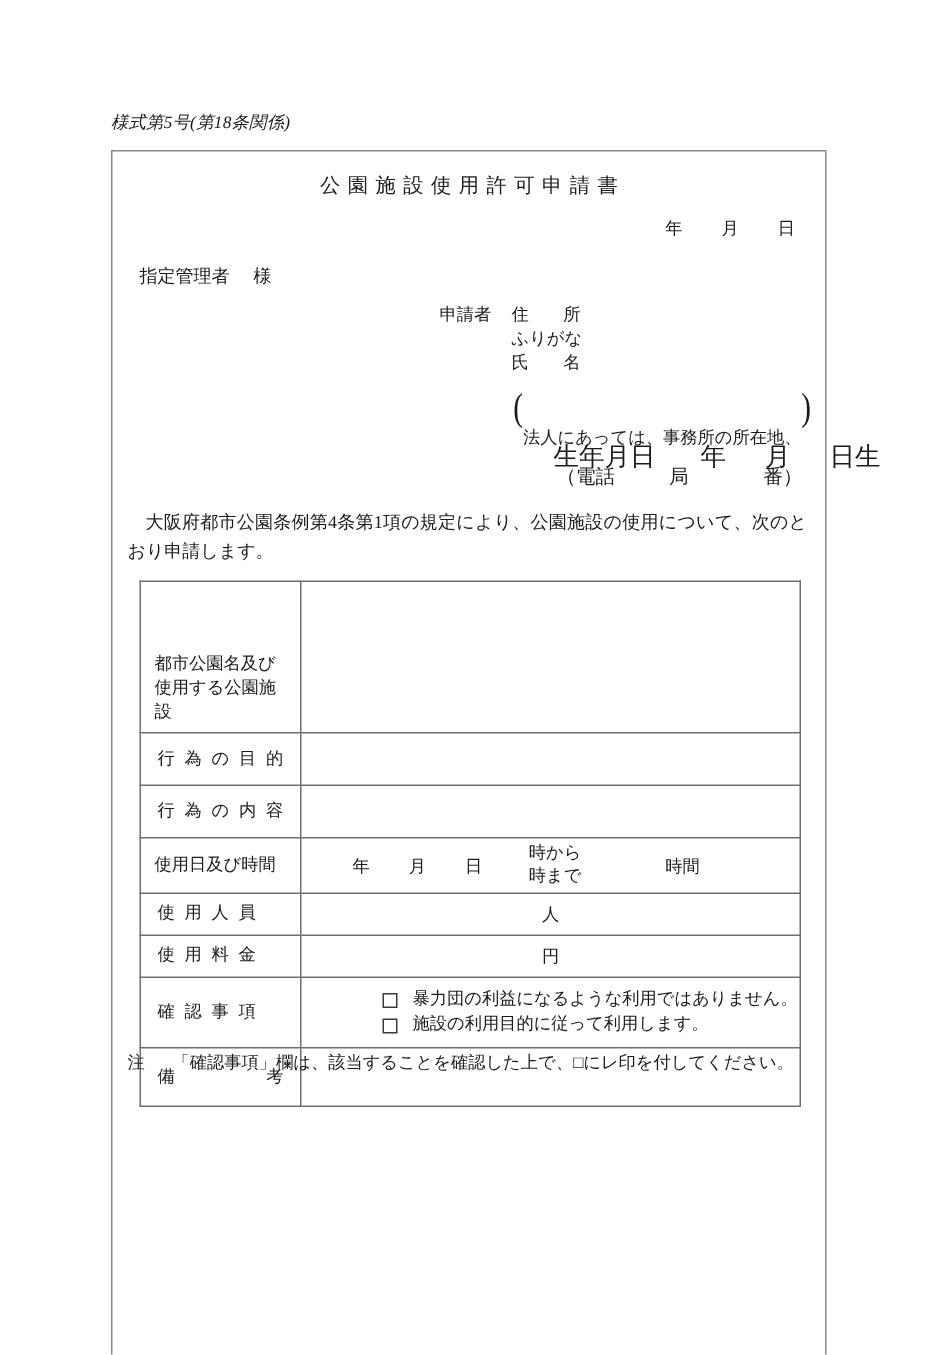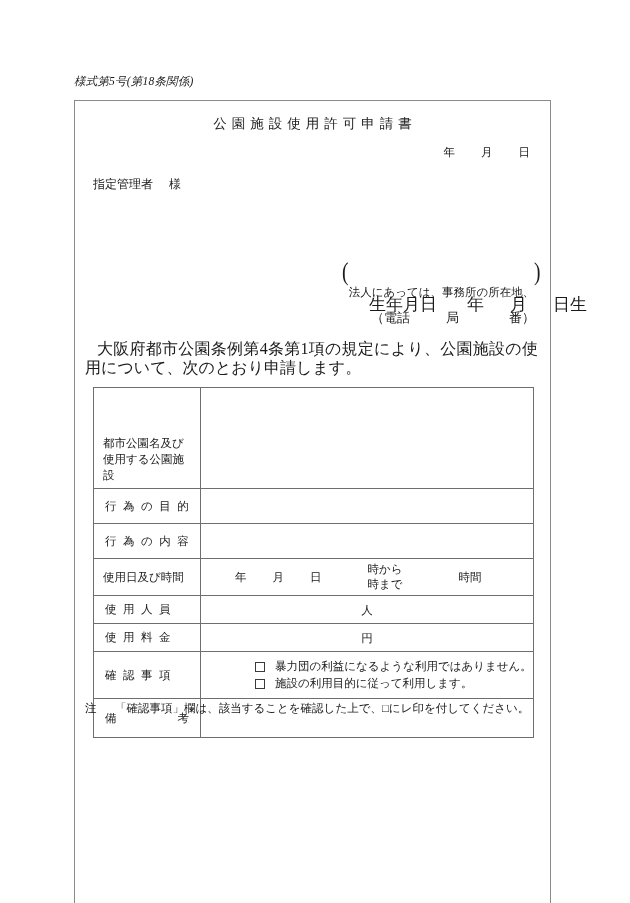--- a/index.html
+++ b/index.html
@@ -146,21 +146,21 @@
   }
   .phone-line .p1 { display: inline-block; width: 36px; }
   .phone-line .p2 { display: inline-block; width: 50px; }
 
   
   .body-paragraph {
     position: absolute;
     left: 10px;
     right: 12px;
     top: 238px;
-    font-size: 16px;
+    font-size: 12px;
     line-height: 19px;
     text-indent: 12px;
     text-align: justify;
   }
 
   
   .form-table {
     position: absolute;
     left: 18px;
     top: 286px;
@@ -206,21 +206,21 @@
   .datetime-cell {
     display: flex;
     align-items: center;
     height: 36px;
     padding: 0 12px;
     white-space: nowrap;
   }
   .dt-ymd { margin-left: 22px; }
   .dt-ymd .s { display: inline-block; width: 26px; }
   .dt-times {
-    margin-left: 46px;
+    margin-left: 31px;
     line-height: 15px;
     display: inline-block;
   }
   .dt-hours { margin-left: 56px; }
 
   .centered-unit {
     text-align: center;
     height: 22px;
     line-height: 22px;
   }
@@ -269,20 +269,34 @@
     <div class="doc-title">公園施設使用許可申請書</div>
 
     <div class="date-line">
       <span>年</span><span class="gap-a"></span><span>月</span><span class="gap-b"></span><span>日</span>
     </div>
 
     <div class="addressee">
       <span>指定管理者</span><span class="sama">様</span>
     </div>
 
+    <div class="applicant-block">
+      <div class="applicant-row">
+        <span class="applicant-tag">申請者</span>
+        <span class="applicant-field">住　　所</span>
+      </div>
+      <div class="applicant-row">
+        <span class="applicant-tag"></span>
+        <span class="applicant-field">ふりがな</span>
+      </div>
+      <div class="applicant-row">
+        <span class="applicant-tag"></span>
+        <span class="applicant-field">氏　　名</span>
+      </div>
+    </div>
 
     <div class="corp-note">
       <span class="paren paren-l">(</span>
       <span class="corp-note-text">
         <div>法人にあっては、事務所の所在地、</div>
       </span>
       <span class="paren paren-r">)</span>
     </div>
 
     <div class="birth-line">

